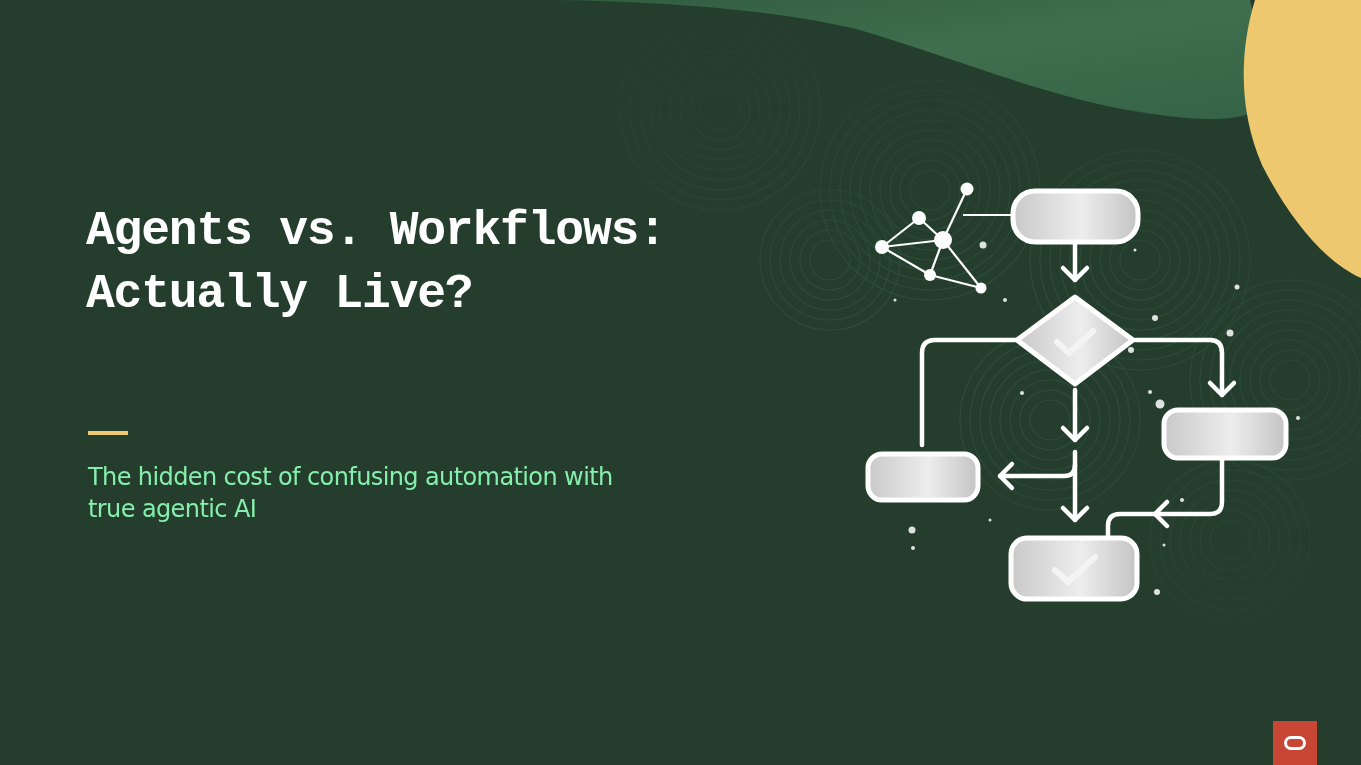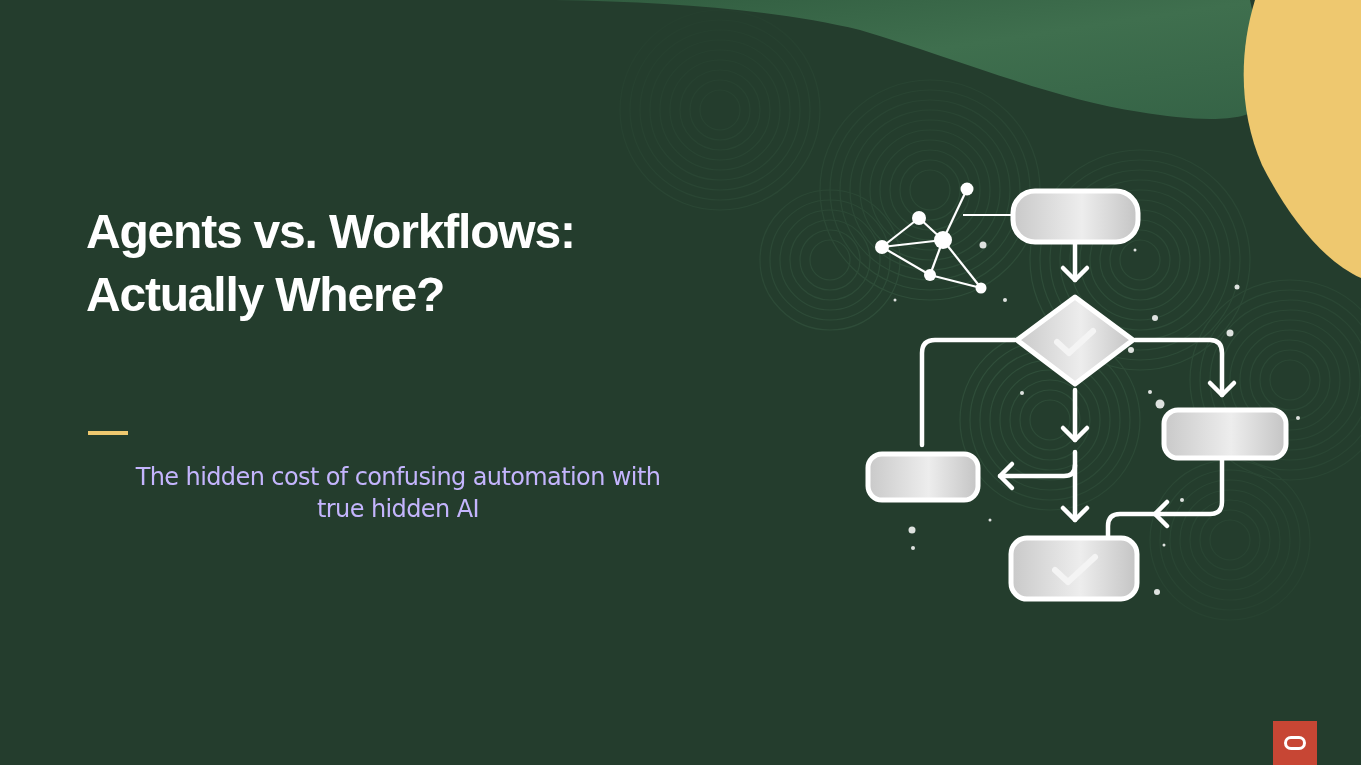--- a/index.html
+++ b/index.html
@@ -10,46 +10,45 @@
       font-family: "Liberation Sans", "DejaVu Sans", sans-serif;
     }
     .slide { position: absolute; inset: 0; width: 1361px; height: 765px; overflow: hidden; }
     .bg-svg { position: absolute; left: 0; top: 0; }
     .title {
       position: absolute;
       left: 86px;
       top: 200px;
       width: 640px;
       color: #ffffff;
-      font-family: Liberation Sans, sans-serif;
+      font-family: Liberation Mono, monospace;
       font-weight: bold;
       font-size: 48px;
       line-height: 63px;
       letter-spacing: -1.2px;
     }
     .title span { display: block; white-space: nowrap; }
     .accent-bar {
       position: absolute;
       left: 88px;
       top: 431px;
       width: 40px;
       height: 4px;
       background: #eec86f;
     }
     .subtitle {
       position: absolute;
       left: 88px;
       top: 461px;
       width: 620px;
-      color: #c4b5fd;
+      color: #86efac;
       font-family: "DejaVu Sans", sans-serif;
       font-size: 24px;
       line-height: 32px;
       letter-spacing: -0.6px;
-      text-align: center;
     }
     .logo {
       position: absolute;
       left: 1273px;
       top: 721px;
       width: 44px;
       height: 44px;
       background: #c74634;
       display: flex;
       align-items: center;
@@ -249,26 +248,26 @@
     <rect x="868" y="454" width="110" height="46" rx="14" fill="url(#pillGrad)" stroke="#ffffff" stroke-width="5"></rect>
 
     <g>
       <rect x="1011" y="538" width="126" height="61" rx="16" fill="url(#pillGrad)" stroke="#ffffff" stroke-width="5"></rect>
       <polyline points="1055,570 1068,582 1095,557" fill="none" stroke="#f4f4f4" stroke-width="6" stroke-linecap="round" stroke-linejoin="round"></polyline>
     </g>
   </svg>
 
   <h1 class="title">
     <span>Agents vs. Workflows:</span>
-    <span>Actually Where?</span>
+    <span>Actually Live?</span>
   </h1>
 
   <div class="accent-bar"></div>
 
   <p class="subtitle">
     <span>The hidden cost of confusing automation with</span><br>
-    <span>true hidden AI</span>
+    <span>true agentic AI</span>
   </p>
 
   <div class="logo">
     <div class="logo-ring"></div>
   </div>
 </div>
 
 </body></html>

